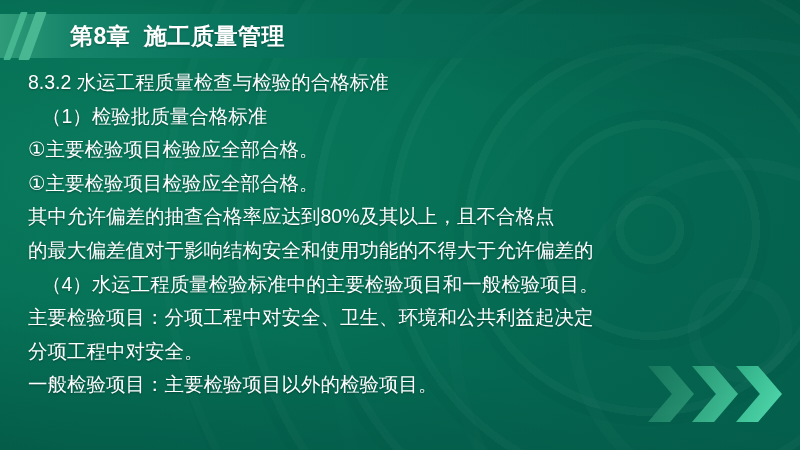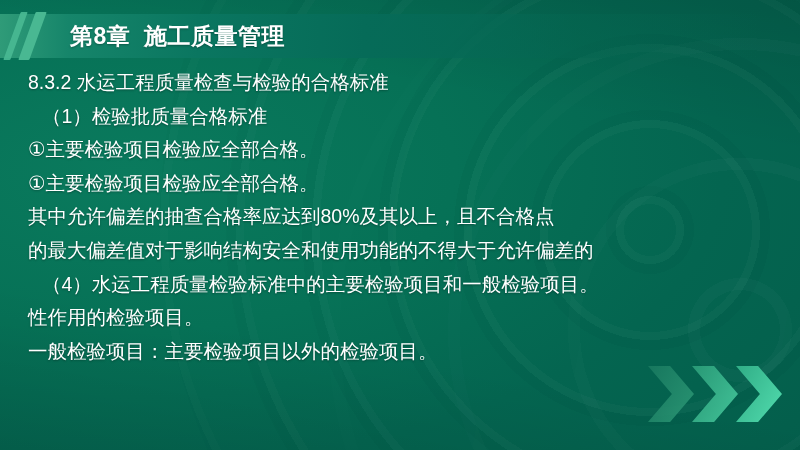--- a/index.html
+++ b/index.html
@@ -184,21 +184,22 @@
   <div class="title-text">第8章  施工质量管理</div>
 
   <div class="body-copy">
     <div class="line">8.3.2 水运工程质量检查与检验的合格标准</div>
     <div class="line indent1">（1）检验批质量合格标准</div>
     <div class="line">①主要检验项目检验应全部合格。</div>
     <div class="line">①主要检验项目检验应全部合格。</div>
     <div class="line indent2">其中允许偏差的抽查合格率应达到80%及其以上，且不合格点</div>
     <div class="line">的最大偏差值对于影响结构安全和使用功能的不得大于允许偏差的</div>
     <div class="line indent1">（4）水运工程质量检验标准中的主要检验项目和一般检验项目。</div>
-    <div class="line">性作用的检验项目。</div>
+    <div class="line">主要检验项目：分项工程中对安全、卫生、环境和公共利益起决定</div>
+    <div class="line">分项工程中对安全。</div>
     <div class="line">一般检验项目：主要检验项目以外的检验项目。</div>
   </div>
 
   <div class="chevrons">
     <span class="chev c1"></span>
     <span class="chev c2"></span>
     <span class="chev c3"></span>
   </div>
 
 </div>

